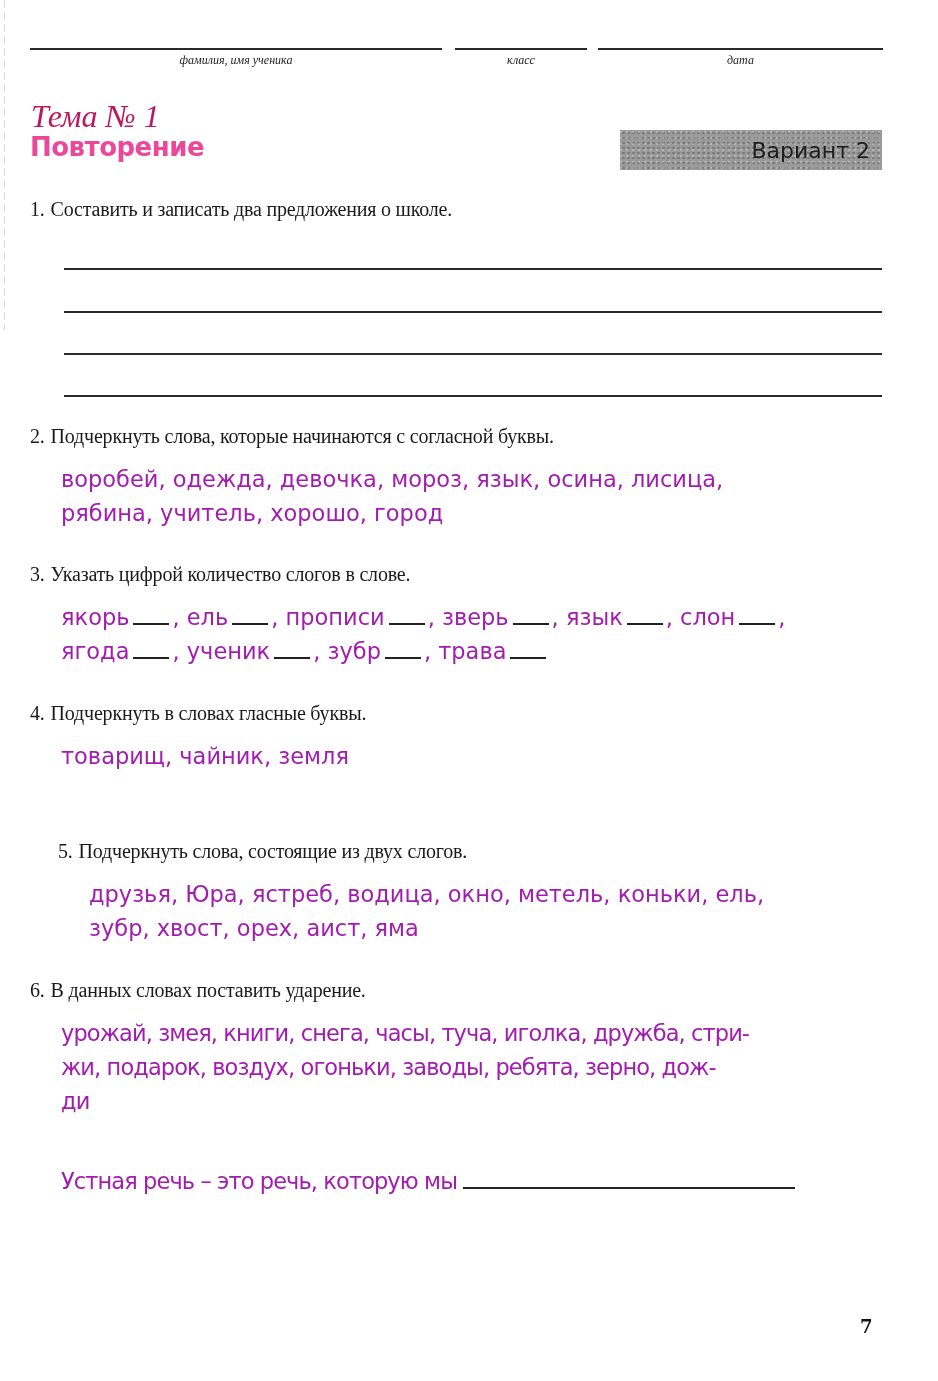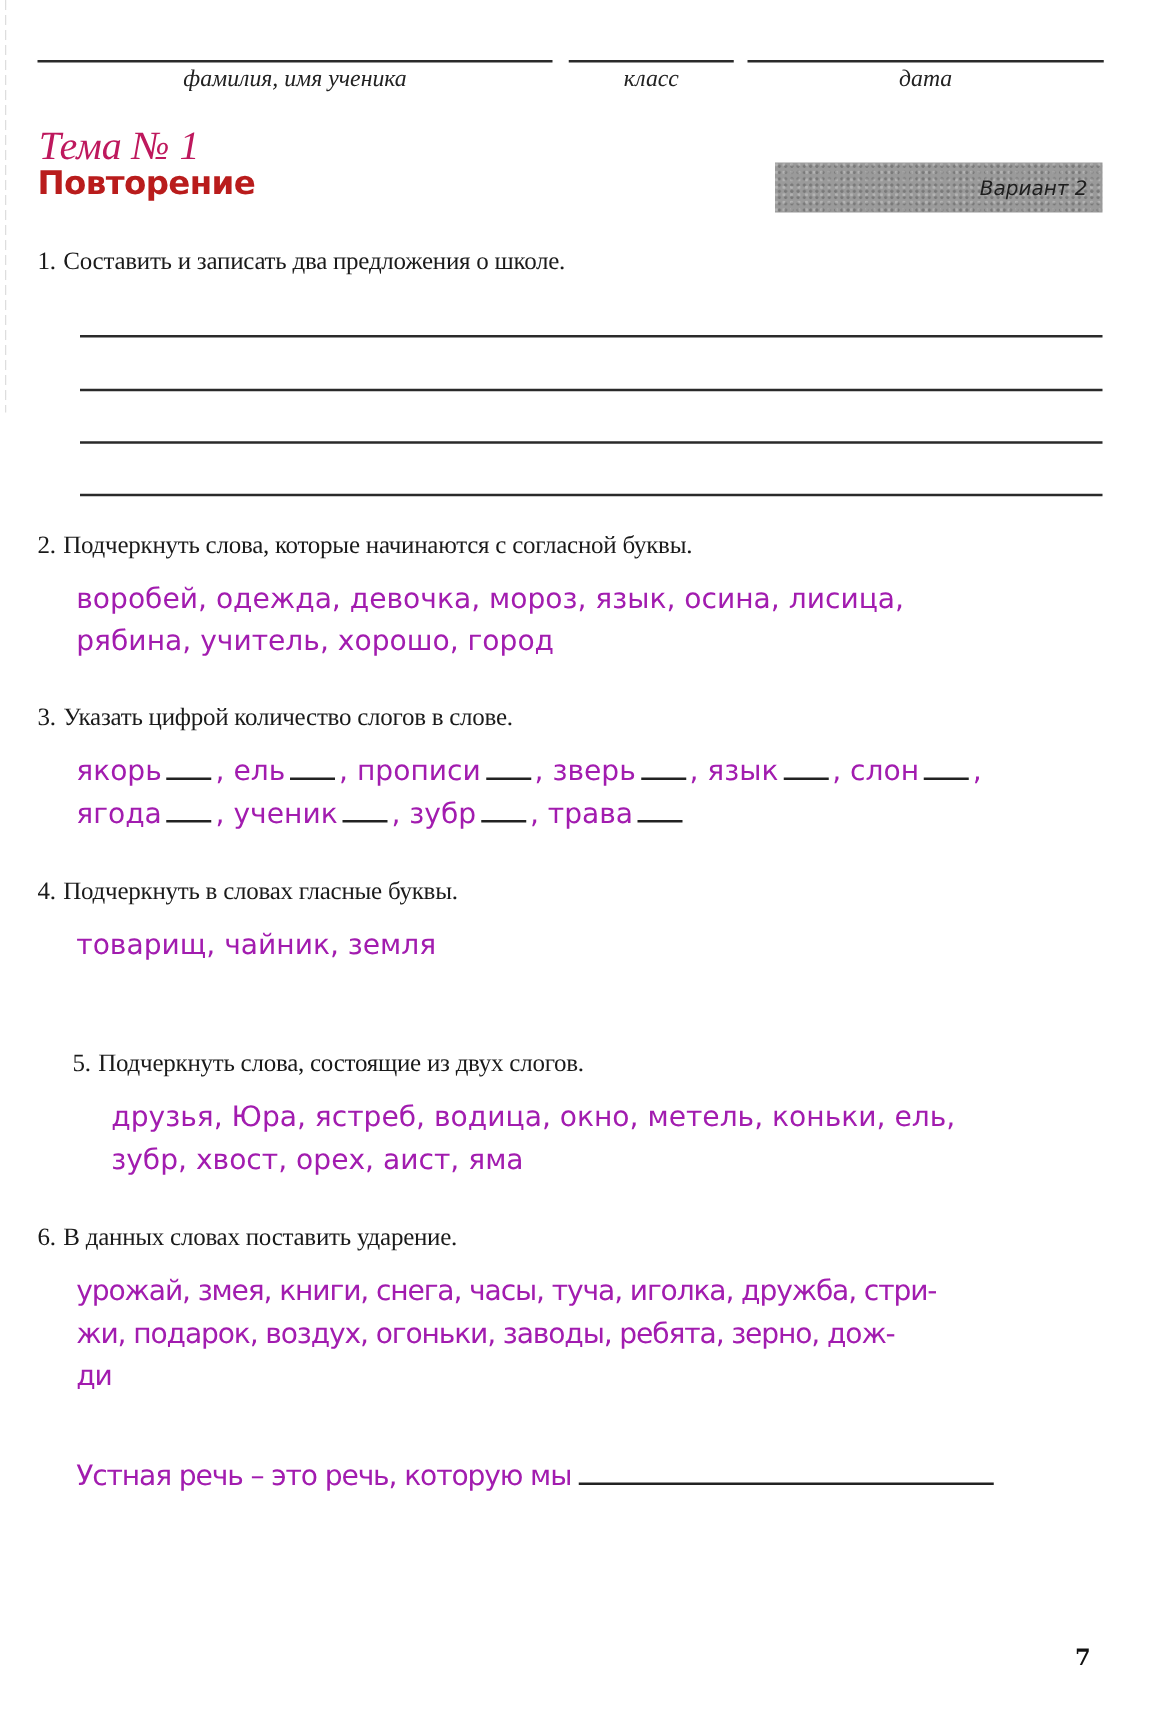--- a/index.html
+++ b/index.html
@@ -31,21 +31,21 @@
       position: absolute;
       top: 48px;
       height: 2px;
       background: #2a2a2a;
     }
     .hdr-label {
       position: absolute;
       top: 53px;
       font-family: "Liberation Serif", serif;
       font-style: italic;
-      font-size: 19px;
+      font-size: 12px;
       color: #222;
       text-align: center;
     }
 
     .topic-number {
       position: absolute;
       left: 31px;
       top: 98px;
       font-family: "Liberation Serif", serif;
       font-style: italic;
@@ -53,42 +53,41 @@
       color: #be185d;
     }
     .topic-title {
       position: absolute;
       left: 30px;
       top: 132px;
       font-family: "DejaVu Sans", sans-serif;
       font-weight: bold;
       font-size: 26px;
       letter-spacing: -0.5px;
-      color: #b91c1c;
+      color: #ec4899;
     }
     .variant-box {
       position: absolute;
       left: 620px;
       top: 130px;
       width: 262px;
       height: 40px;
       background:
         radial-gradient(circle at 20% 30%, rgba(255,255,255,0.25) 0 1px, transparent 1.5px) 0 0/6px 6px,
         radial-gradient(circle at 70% 60%, rgba(60,60,60,0.35) 0 1px, transparent 1.5px) 0 0/5px 5px,
         #9a9a9a;
       display: flex;
       align-items: center;
       justify-content: flex-end;
       padding-right: 12px;
       box-sizing: border-box;
     }
     .variant-label {
       font-family: "DejaVu Sans", sans-serif;
-      font-style: italic;
-      font-size: 16px;
+      font-size: 22px;
       color: #1e1e1e;
     }
 
     .task {
       position: absolute;
       left: 30px;
       right: 56px;
     }
     .task-heading {
       font-family: "Liberation Serif", serif;

